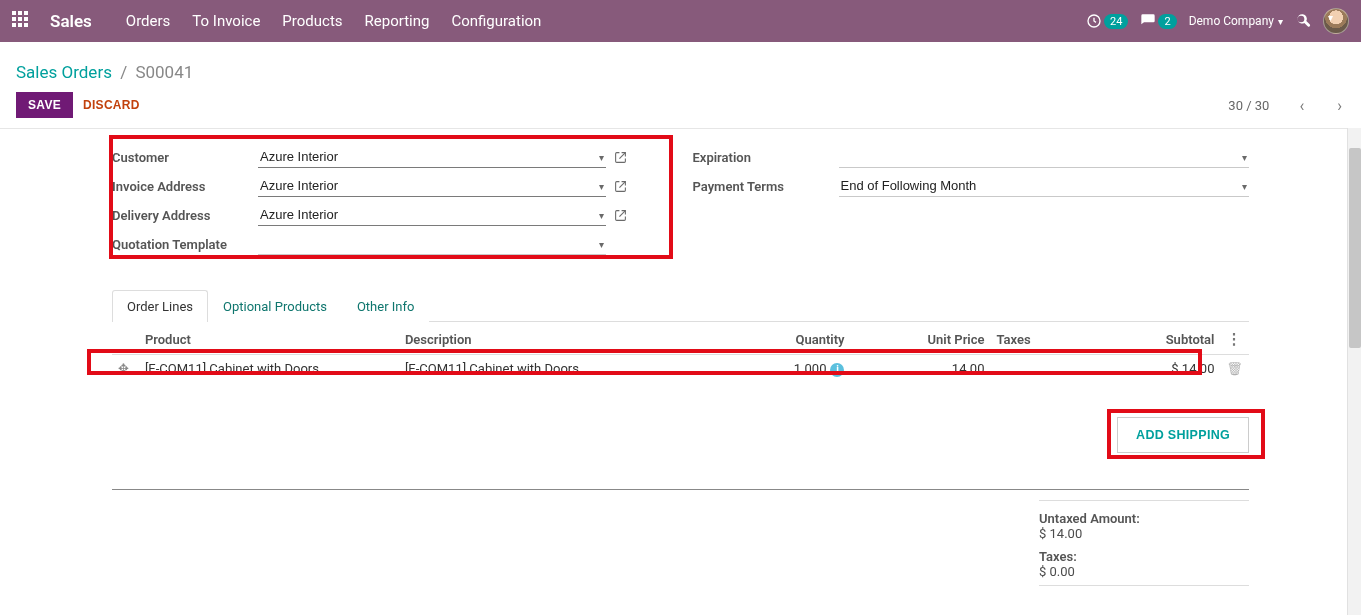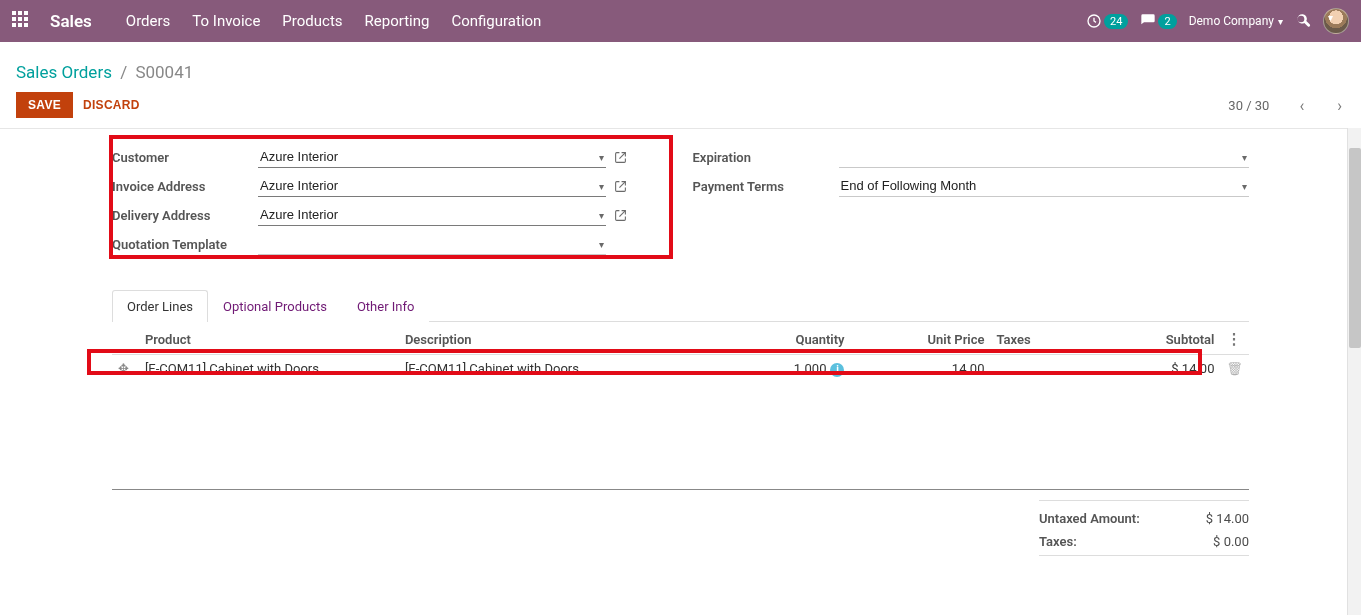--- a/index.html
+++ b/index.html
@@ -53,21 +53,21 @@
   .wrench-icon { width:16px;height:16px; cursor:pointer; }
 
   .content { padding: 10px 16px 0 16px; position:relative; }
   .breadcrumb { font-size: 17px; margin: 10px 0 10px 0; }
   .breadcrumb .root { color:#00A09D; cursor:pointer; }
   .breadcrumb .sep { color:#888; margin: 0 4px; }
   .breadcrumb .leaf { color:#888; }
 
   .action-row { display:flex; align-items:center; margin-bottom:10px; }
   .btn-primary {
-    background:#c2410c; color:#fff; border:none; padding: 6px 12px; font-weight:600;
+    background:#701a75; color:#fff; border:none; padding: 6px 12px; font-weight:600;
     font-size:12px; letter-spacing:.3px; cursor:pointer; text-transform:uppercase;
   }
   .btn-link {
     background:none;border:none;color:#c2410c; font-weight:600; font-size:12px;
     letter-spacing:.3px; text-transform:uppercase; padding:6px 10px; cursor:pointer;
   }
   .pager { margin-left:auto; display:flex; align-items:center; gap:27px; color:#676767; font-size:13px;}
   .pager .nav { cursor:pointer; font-size:16px; color:#7a7a7a; padding:0 3px;}
 
   .form-sheet {
@@ -99,21 +99,21 @@
   .field-caret {
     position:absolute; right:2px; top:50%; transform:translateY(-50%);
     font-size:10px; color:#6a6a6a; cursor:pointer;
   }
   .ext-icon { margin-left:8px; cursor:pointer; color:#6a6a6a; flex:0 0 auto;}
   .ext-icon svg{width:13px;height:13px;display:block;}
 
   .tabs { display:flex; border-bottom:1px solid #ddd; margin-top:30px;}
   .tab {
     padding:8px 14px; border:1px solid transparent; border-bottom:none;
-    cursor:pointer; color:#701a75; position:relative; top:1px; background:#fff;
+    cursor:pointer; color:#0f766e; position:relative; top:1px; background:#fff;
   }
   .tab.active { border-color:#ddd; color:#333; border-radius:3px 3px 0 0;}
   
   .table-wrap { position:relative; }
   .hb-row { left:-25px; top:27px; width:1115px; height:26px; }
 
   table.order-lines { width:100%; border-collapse:collapse; }
   table.order-lines th {
     text-align:left; font-weight:600; font-size:13px; padding:8px 6px 6px; border-bottom:1px solid #ddd;
     color:#555;
@@ -146,21 +146,21 @@
   }
   .btn-outline {
     border:1px solid #ccc; background:#fff; color:#00A09D; font-weight:600;
     letter-spacing:.3px; font-size:12.5px; padding:10px 18px; text-transform:uppercase; cursor:pointer;
   }
   .hb-ship { left:-10px; top:-8px; width:158px; height:50px; border-width:4px; }
 
   .totals {
     margin-top:10px; margin-left:auto; width:210px; border-top:1px solid #ddd; padding-top:6px;
   }
-  .tot-row { display:flex; justify-content:space-between; padding:4px 0; font-size:13px;}
+  .tot-row { display:flex; justify-content:space-between; padding:4px 0; font-size:13px;flex-direction:column;}
   .tot-row .lbl{ font-weight:600; color:#555; }
   .tot-row.total { border-top:1px solid #ddd; margin-top:2px; padding-top:8px; font-size:17px; font-weight:600;}
   
   .right-gutter{
     position:absolute; right:0; top:128px; bottom:0; width:14px;
     border-left:1px solid #e1e1e1;
     background:#f2f2f2;
   }
   .scroll-thumb{
     position:absolute; left:1px; width:12px; top:20px; height:200px;
@@ -336,20 +336,24 @@
               <td class="num">14.00</td>
               <td></td>
               <td class="num">$ 14.00</td>
               <td><span class="trash-icon">🗑</span></td>
             </tr>
           </tbody>
         </table>
       </div>
 
       <div class="terms-area">
+        <div class="add-shipping-wrap">
+          <div class="highlight-box hb-ship"></div>
+          <button class="btn-outline">Add Shipping</button>
+        </div>
       </div>
 
       <div style="display:flex">
         <div class="totals">
           <div class="tot-row">
             <span class="lbl">Untaxed Amount:</span>
             <span>$ 14.00</span>
           </div>
           <div class="tot-row">
             <span class="lbl">Taxes:</span>

